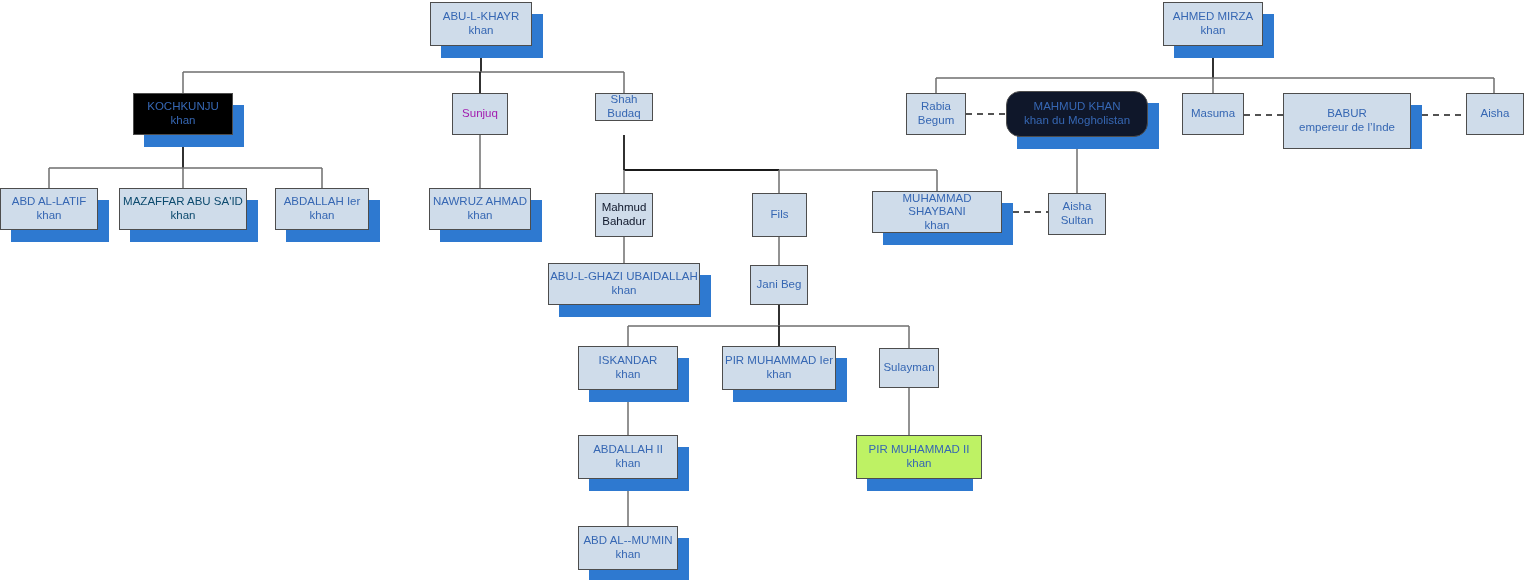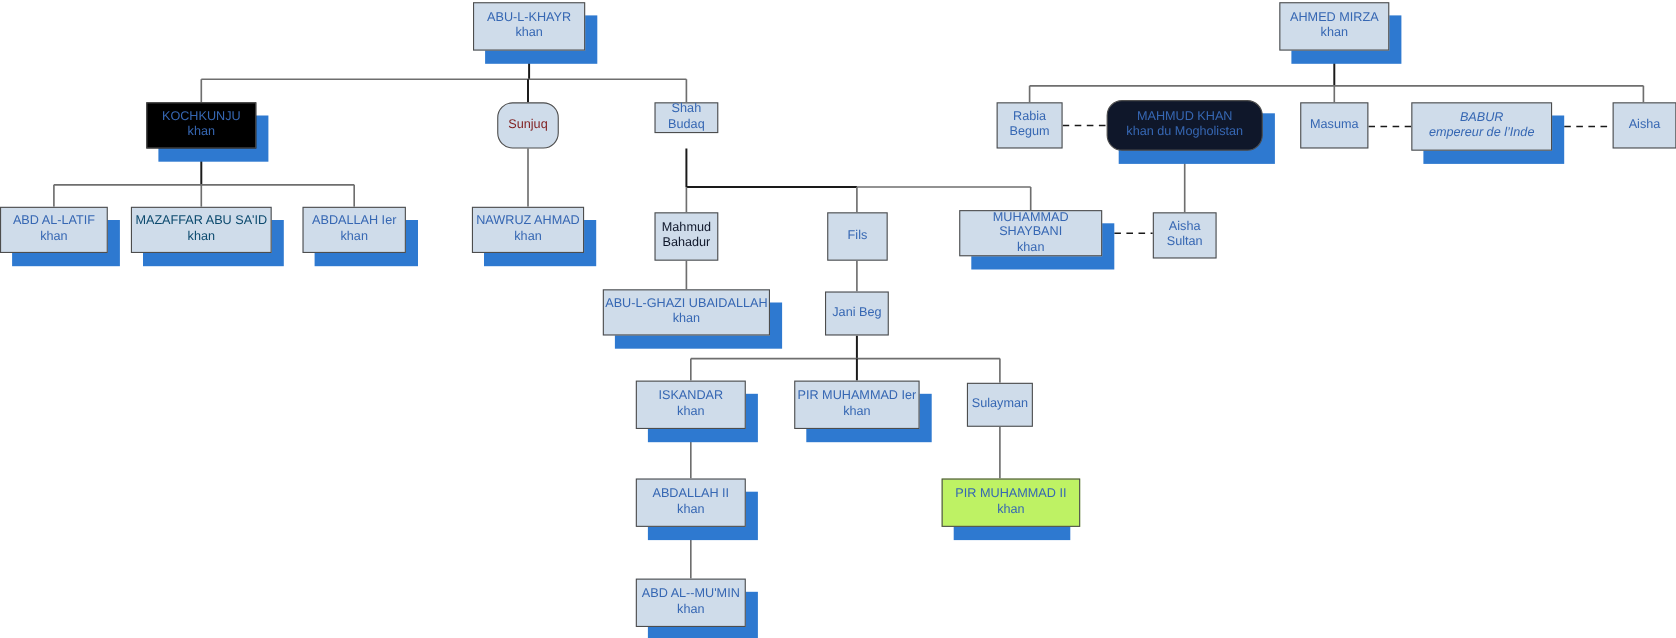--- a/index.html
+++ b/index.html
@@ -83,41 +83,41 @@
       <div class="shadow" style="left: 1174px; top: 14px; width: 100px; height: 44px; background: rgb(46, 121, 208);"></div>
       <div class="node" style="left: 1163px; top: 2px; width: 100px; height: 44px; background: rgb(207, 220, 234); border-color: rgb(77, 77, 77); color: rgb(54, 103, 179);">
         <span class="l1">AHMED MIRZA</span>
         <span class="l2">khan</span>
       </div>
       <div class="shadow" style="left: 144px; top: 105px; width: 100px; height: 42px; background: rgb(46, 121, 208);"></div>
       <div class="node" style="left: 133px; top: 93px; width: 100px; height: 42px; background: #000000; border-color: rgb(77, 77, 77); color: rgb(54, 103, 179);">
         <span class="l1">KOCHKUNJU</span>
         <span class="l2">khan</span>
       </div>
-      <div class="node" style="left: 452px; top: 93px; width: 56px; height: 42px; background: rgb(207, 220, 234); border-color: rgb(77, 77, 77); color: #7f1d1d; border-radius: 14px;">
+      <div class="node" style="left: 452px; top: 93px; width: 56px; height: 42px; background: rgb(207, 220, 234); border-color: rgb(77, 77, 77); color: #a21caf;">
         <span class="l1">Sunjuq</span>
       </div>
       <div class="node" style="left: 595px; top: 93px; width: 58px; height: 28px; background: rgb(207, 220, 234); border-color: rgb(77, 77, 77); color: rgb(54, 103, 179);">
         <span class="l1">Shah</span>
         <span class="l2">Budaq</span>
       </div>
       <div class="node" style="left: 906px; top: 93px; width: 60px; height: 42px; background: rgb(207, 220, 234); border-color: rgb(77, 77, 77); color: rgb(54, 103, 179);">
         <span class="l1">Rabia</span>
         <span class="l2">Begum</span>
       </div>
       <div class="shadow" style="left: 1017px; top: 103px; width: 142px; height: 46px; background: rgb(46, 121, 208);"></div>
       <div class="node" style="left: 1006px; top: 91px; width: 142px; height: 46px; background: #0f172a; border-color: rgb(77, 77, 77); color: rgb(54, 103, 179); border-radius: 14px;">
         <span class="l1">MAHMUD KHAN</span>
         <span class="l2">khan du Mogholistan</span>
       </div>
       <div class="node" style="left: 1182px; top: 93px; width: 62px; height: 42px; background: rgb(207, 220, 234); border-color: rgb(77, 77, 77); color: rgb(54, 103, 179);">
         <span class="l1">Masuma</span>
       </div>
       <div class="shadow" style="left: 1294px; top: 105px; width: 128px; height: 44px; background: rgb(46, 121, 208);"></div>
-      <div class="node" style="left: 1283px; top: 93px; width: 128px; height: 44px; background: rgb(207, 220, 234); border-color: rgb(77, 77, 77); color: rgb(54, 103, 179); font-style: italic;">
+      <div class="node" style="left: 1283px; top: 93px; width: 128px; height: 56px; background: rgb(207, 220, 234); border-color: rgb(77, 77, 77); color: rgb(54, 103, 179);">
         <span class="l1">BABUR</span>
         <span class="l2">empereur de l’Inde</span>
       </div>
       <div class="node" style="left: 1466px; top: 93px; width: 58px; height: 42px; background: rgb(207, 220, 234); border-color: rgb(77, 77, 77); color: rgb(54, 103, 179);">
         <span class="l1">Aisha</span>
       </div>
       <div class="shadow" style="left: 11px; top: 200px; width: 98px; height: 42px; background: rgb(46, 121, 208);"></div>
       <div class="node" style="left: 0px; top: 188px; width: 98px; height: 42px; background: rgb(207, 220, 234); border-color: rgb(77, 77, 77); color: rgb(54, 103, 179);">
         <span class="l1">ABD AL-LATIF</span>
         <span class="l2">khan</span>

